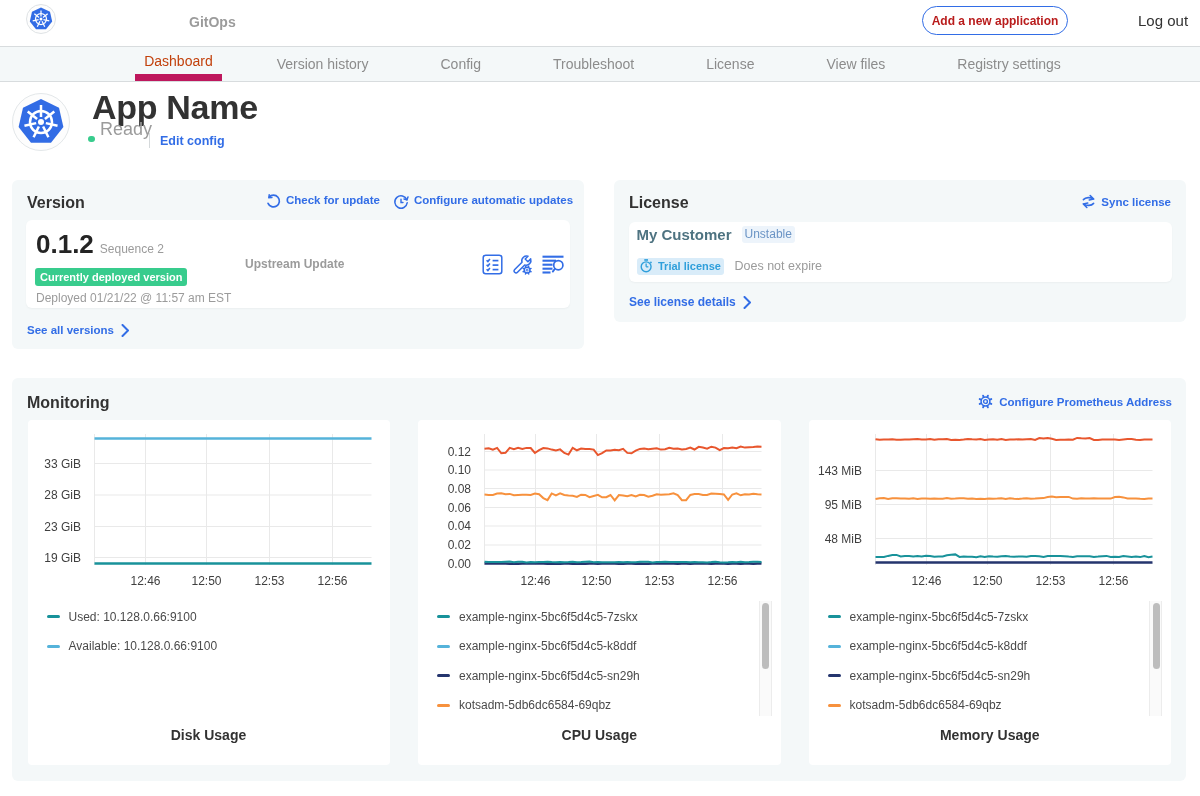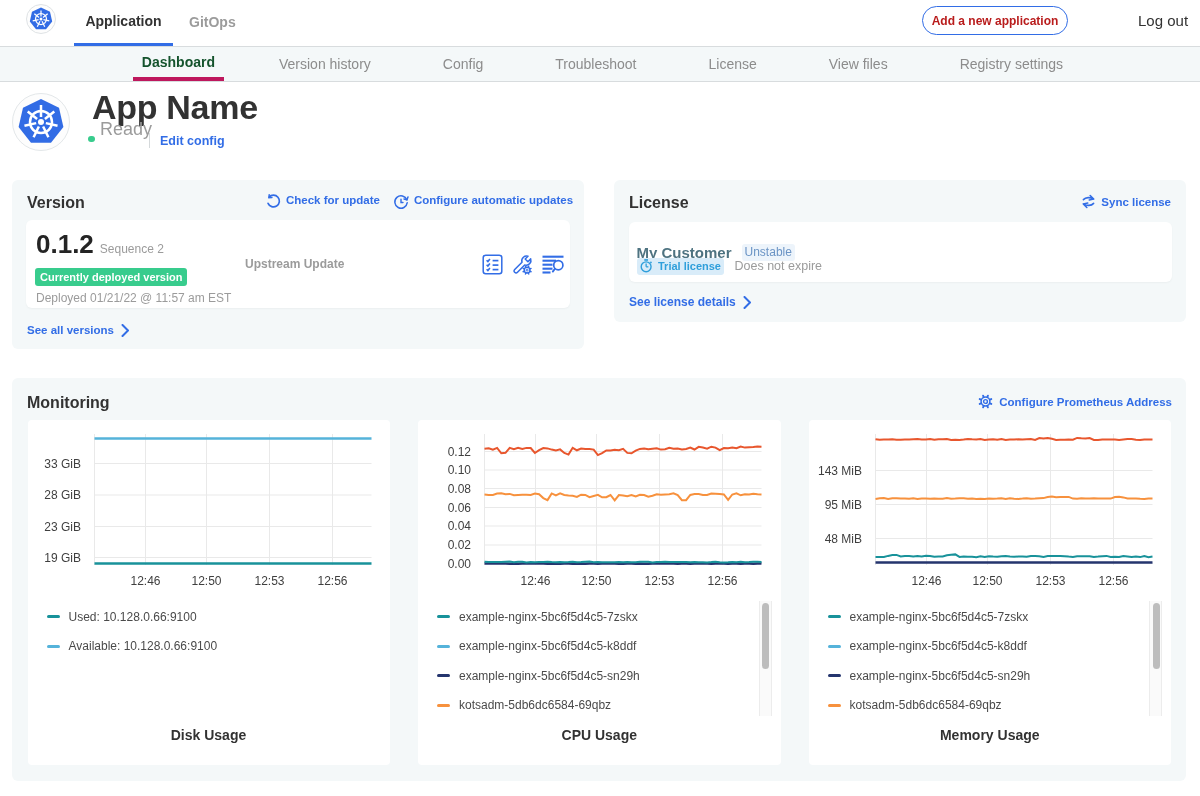--- a/index.html
+++ b/index.html
@@ -19,29 +19,28 @@
           <line x1="57.8" y1="45.8" x2="76.6" y2="30.8"></line>
           <line x1="59.7" y1="54.2" x2="83.1" y2="59.6"></line>
           <line x1="54.3" y1="61.0" x2="64.8" y2="82.6"></line>
           <line x1="45.7" y1="61.0" x2="35.2" y2="82.6"></line>
           <line x1="40.3" y1="54.2" x2="16.9" y2="59.6"></line>
           <line x1="42.2" y1="45.8" x2="23.4" y2="30.8"></line>
         </g>
         <circle cx="50" cy="52" r="6" fill="#fff"></circle>
       </svg>
     </div>
-  <div class="abs" style="left:74px;top:0;height:45.5px;width:99px;border-bottom:3px solid #326de6;display:flex;align-items:center;justify-content:center;font-size:14px;font-weight:700;color:#323232">Application</div>
   <div class="abs" style="left:189px;top:0;height:43px;display:flex;align-items:center;font-size:14px;font-weight:700;color:#9b9b9b">GitOps</div>
   <div class="abs" style="left:922px;top:6px;width:146px;height:29px;border:1.5px solid #326de6;border-radius:16px;display:flex;align-items:center;justify-content:center;font-size:12px;font-weight:700;color:#b91c1c">Add a new application</div>
   <div class="abs" style="left:1138px;top:11.5px;font-size:15px;color:#323232">Log out</div>
 </div>
 
 <div class="abs" style="left:0;top:46px;width:1200px;height:36px;background:#f4f8f9;border-top:1px solid #d8dcde;border-bottom:1px solid #d8dcde;display:flex;justify-content:center">
   <div style="display:flex;height:100%;margin-left:13px">
-    <div style="height:100%;display:flex;align-items:center;padding:0 9px;margin:0 19px;border-bottom:4px solid #be185d;font-size:14px;font-weight:700;color:#14532d">Dashboard</div>
+    <div style="height:100%;display:flex;align-items:center;padding:0 9px;margin:0 19px;border-bottom:7px solid #be185d;font-size:14px;font-weight:400;color:#c2410c">Dashboard</div>
     <div class="nav2">Version history</div>
     <div class="nav2">Config</div>
     <div class="nav2">Troubleshoot</div>
     <div class="nav2">License</div>
     <div class="nav2">View files</div>
     <div class="nav2">Registry settings</div>
   </div>
 </div>
 
 <div class="abs" style="left:12px;top:93px;width:58px;height:58px;border-radius:50%;background:#fdfdfd;border:1px solid #e3e7e9;display:flex;align-items:center;justify-content:center">
@@ -154,21 +153,21 @@
         <g fill="none" stroke="#326de6" stroke-width="1.7" stroke-linecap="round" stroke-linejoin="round">
           <path d="M1.5 6 C4 3.2 9 3.2 12 5.2"></path>
           <path d="M8.8 1.5 L12.6 5.4 L7.8 6.3"></path>
           <path d="M12.5 10 C10 12.8 5 12.8 2 10.8"></path>
           <path d="M5.2 14.5 L1.4 10.6 L6.2 9.7"></path>
         </g>
       </svg>
       <span class="link">Sync license</span>
     </div>
   <div class="abs" style="left:14.5px;top:41.5px;width:543px;height:60.5px;background:#fff;border-radius:6px;box-shadow:0 1px 2px rgba(0,0,0,0.04)">
-    <div class="abs" style="left:8px;top:22px;display:flex;align-items:flex-start">
+    <div class="abs" style="left:8px;top:4px;display:flex;align-items:flex-start">
       <span style="font-size:15px;font-weight:700;color:#4e7381">My Customer</span>
       <span style="margin-left:10px;background:#edf4fb;border-radius:3px;padding:1.5px 3px;font-size:12px;color:#6b94c5">Unstable</span>
     </div>
     <div class="abs" style="left:8px;top:36px;display:flex;align-items:center">
       <span style="display:flex;align-items:center;background:#d9ecf9;border-radius:3px;height:17px;padding:0 3.5px;font-size:11px;font-weight:700;color:#2f9fdb"><svg width="13" height="14" viewBox="0 0 14 15" style="margin-right:5px">
             <g fill="none" stroke="#2f9fdb" stroke-width="1.5">
               <circle cx="6.6" cy="8.4" r="5.3"></circle>
               <line x1="6.6" y1="8.4" x2="6.6" y2="4.9" stroke-width="1.4"></line>
               <line x1="6.6" y1="8.4" x2="9" y2="8.4" stroke-width="1.4"></line>
               <line x1="4.6" y1="1" x2="8.6" y2="1" stroke-width="1.8"></line>

